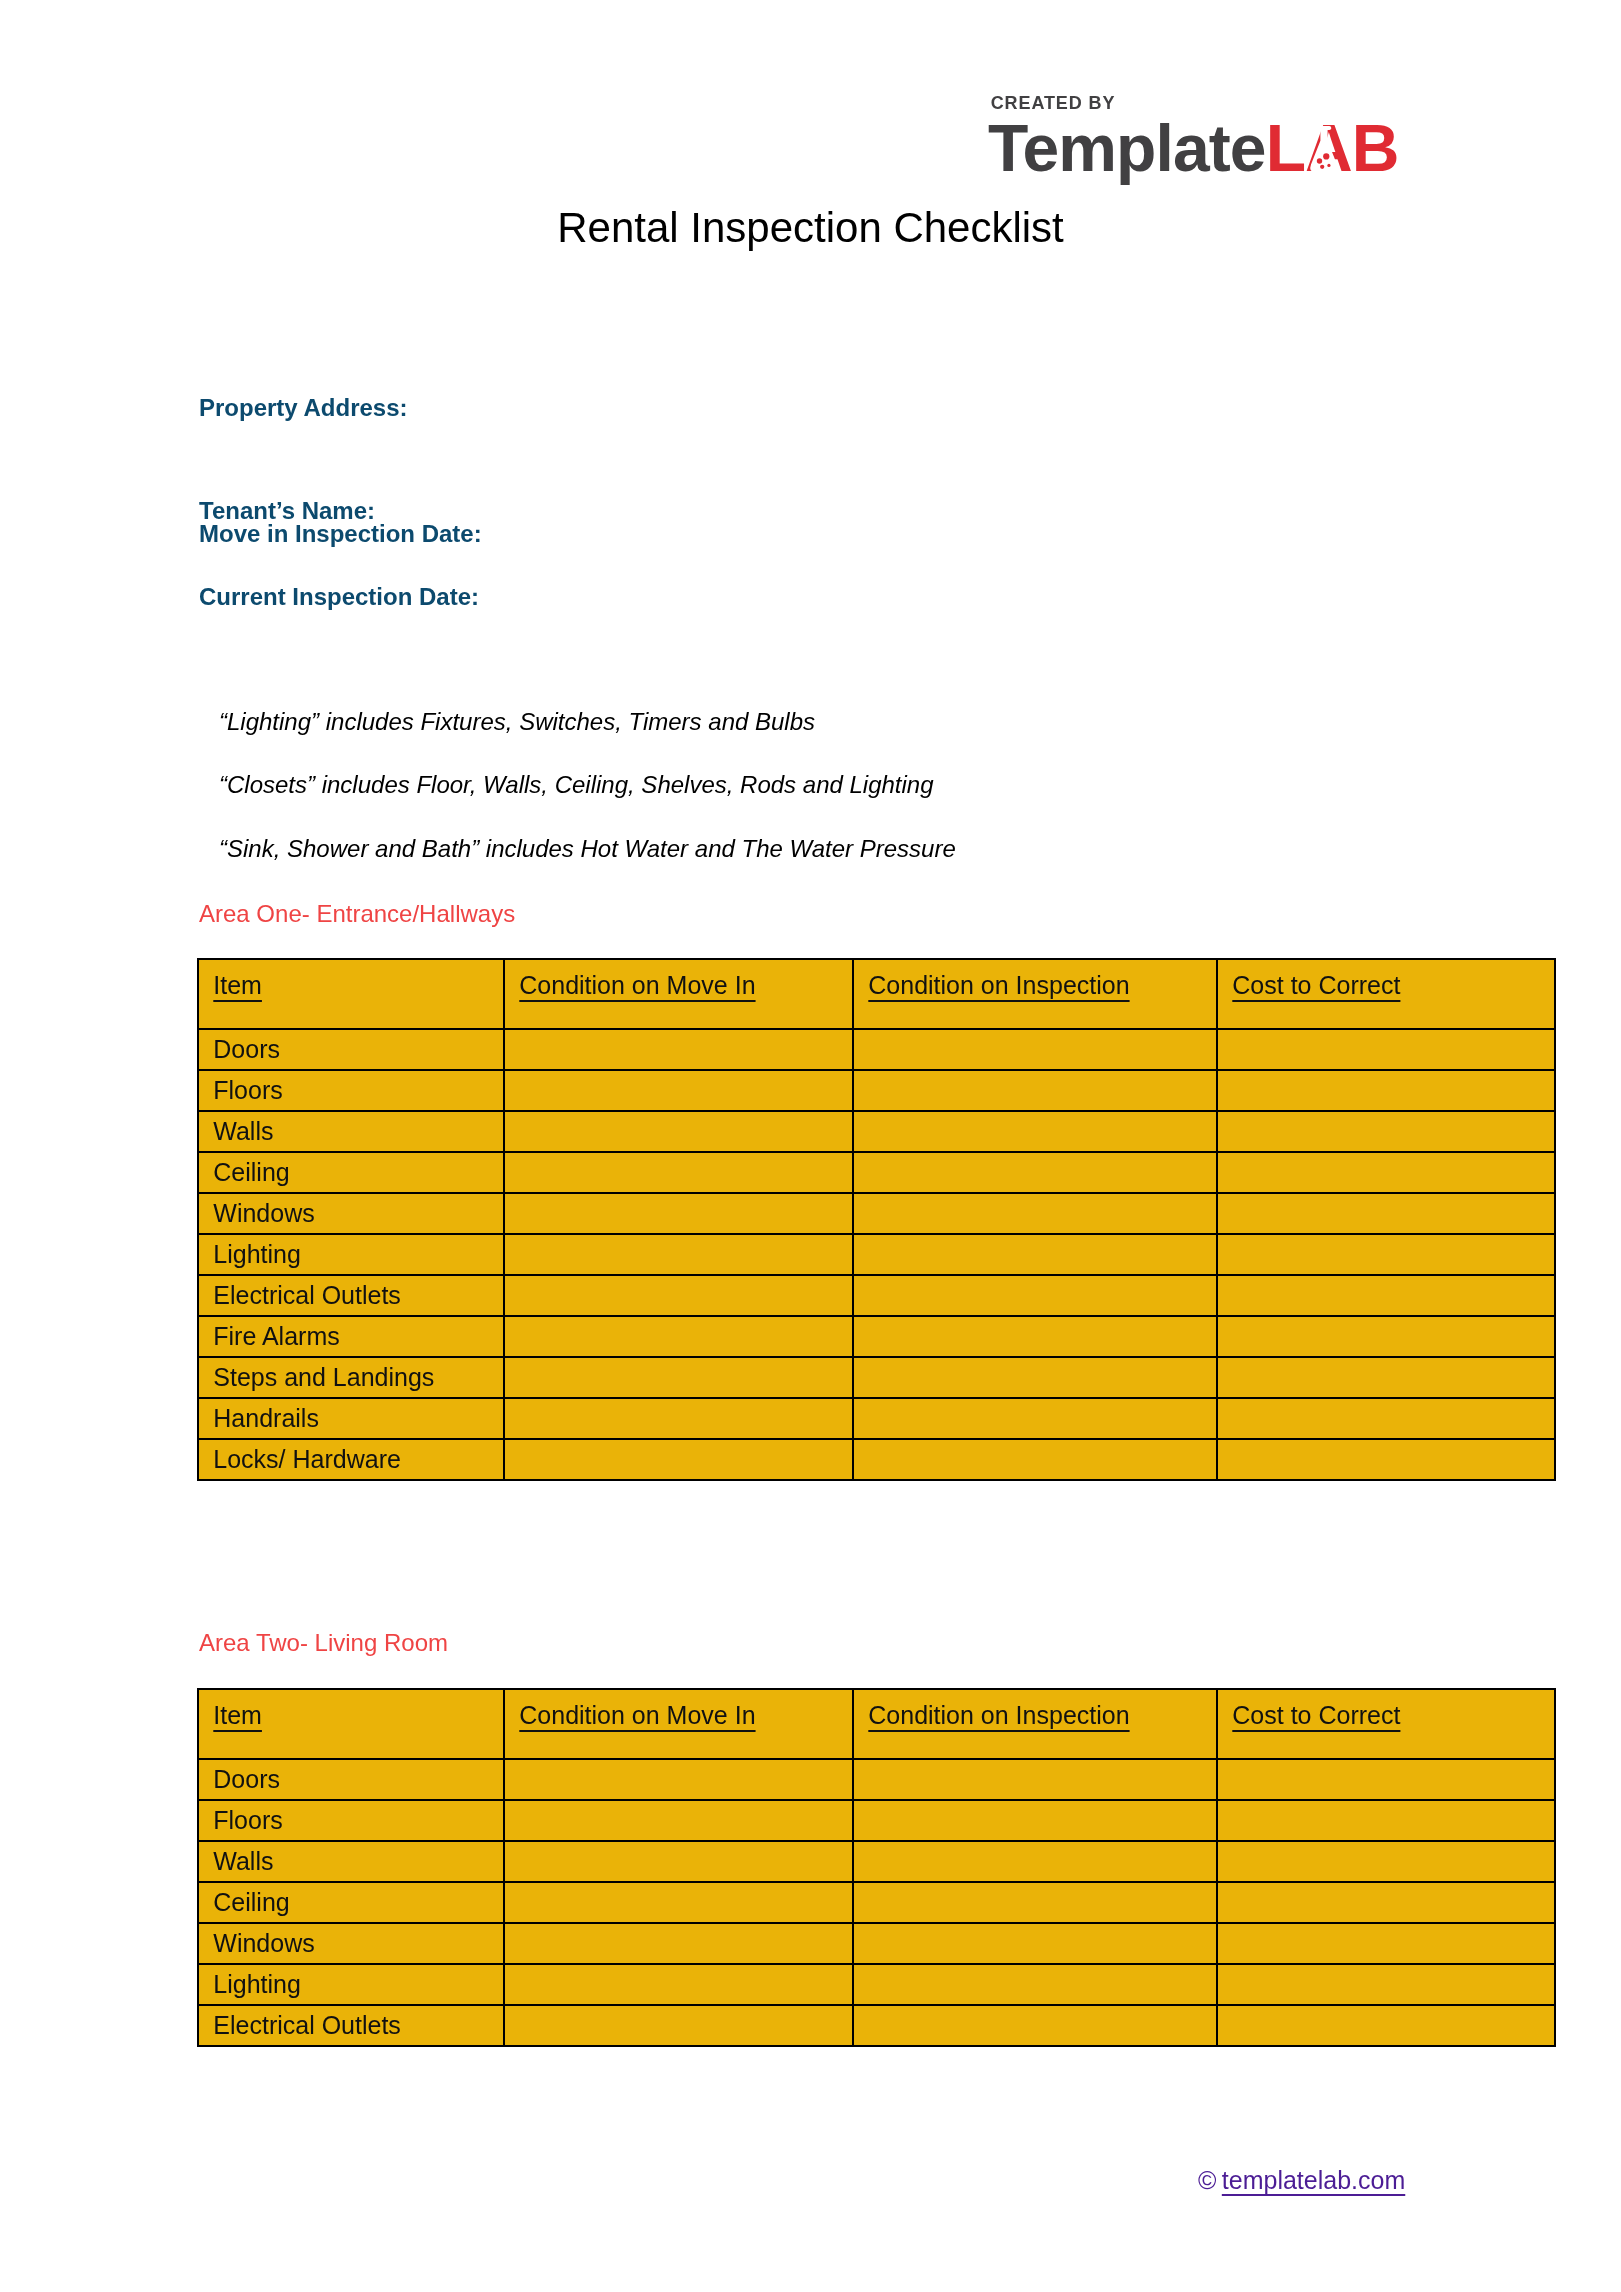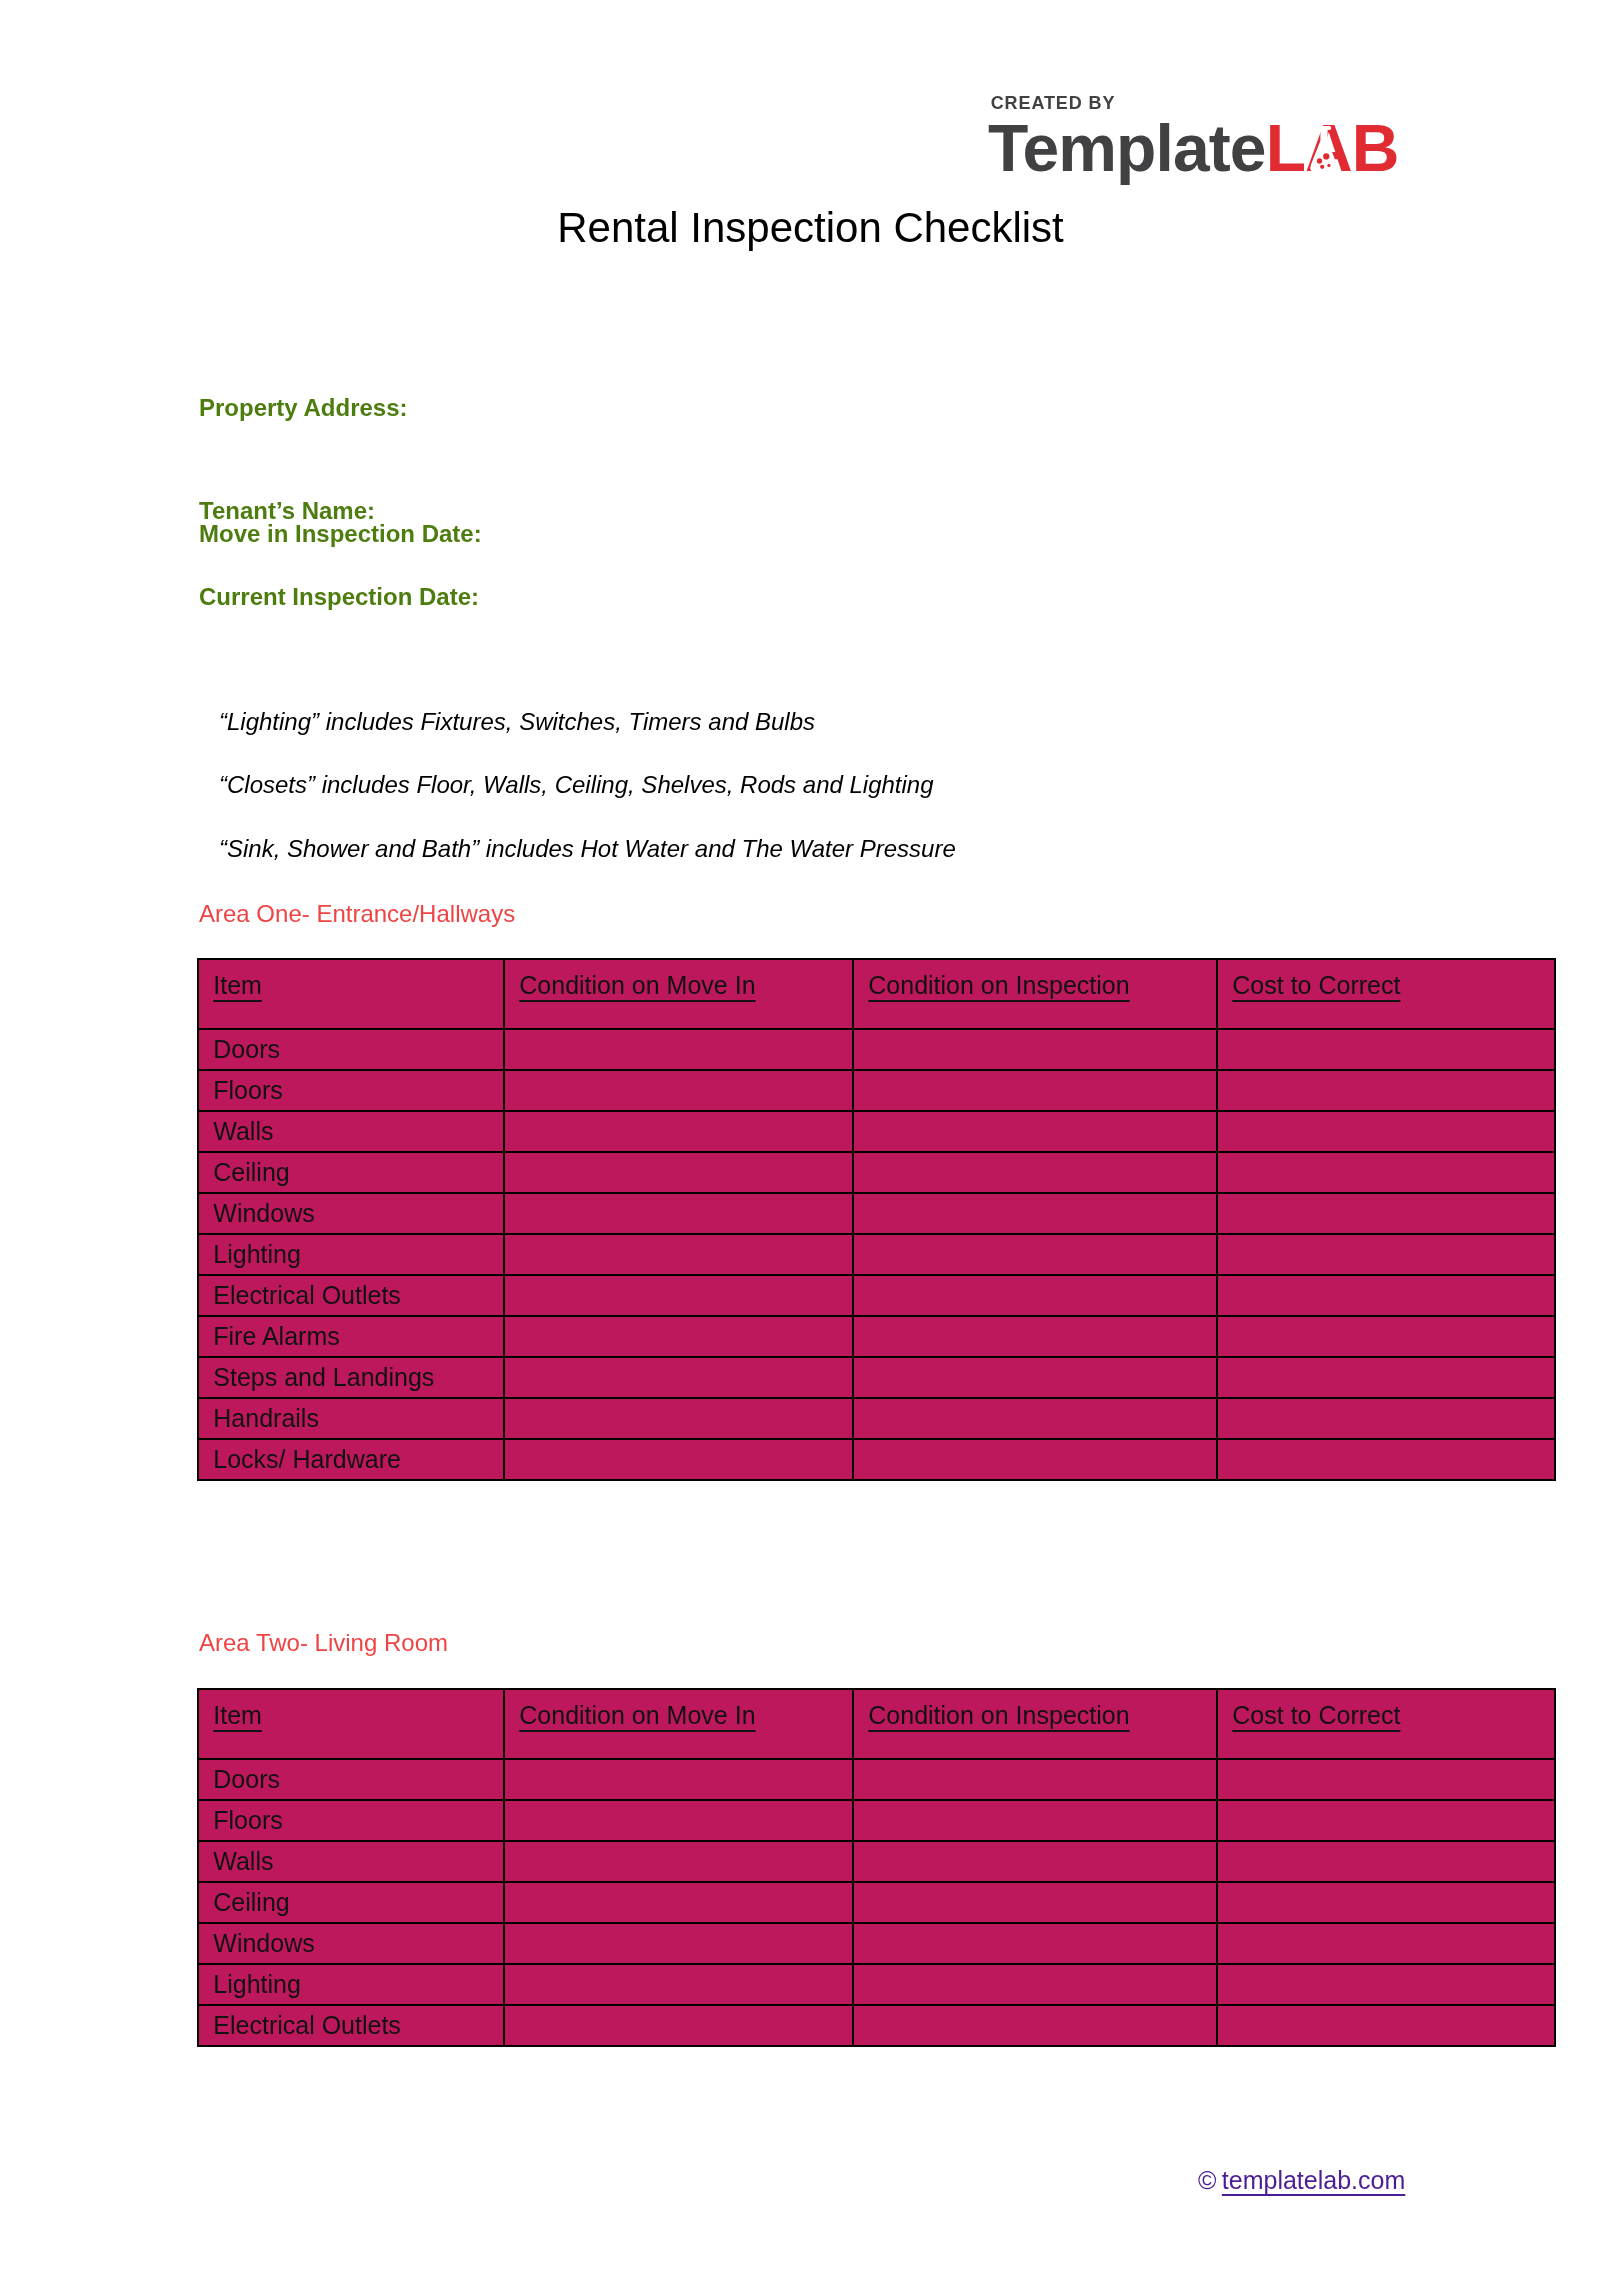--- a/index.html
+++ b/index.html
@@ -33,21 +33,21 @@
 
   
   .title {
     position: absolute; top: 204px; left: 0; width: 100%;
     text-align: center; font-size: 42px; font-weight: 400; color: #000;
   }
 
   
   .field-label {
     position: absolute; left: 199px;
-    font-size: 24px; font-weight: 700; color: #4d7c0f;
+    font-size: 24px; font-weight: 700; color: #0c4a6e;
   }
   .fl-0 { top: 394px; } .fl-1 { top: 457px; margin-top: 40px; } .fl-2 { top: 520px; } .fl-3 { top: 583px; }
 
   
   .note {
     position: absolute; left: 199px;
     font-size: 24px; font-style: italic; color: #000; margin-left: 20px;
   }
   .nt-0 { top: 708px; } .nt-1 { top: 771px; } .nt-2 { top: 835px; }
 
@@ -55,21 +55,21 @@
   .section-heading {
     position: absolute; left: 199px;
     font-size: 24px; font-weight: 400; color: #ef4444;
   }
   .sh-0 { top: 900px; } .sh-1 { top: 1629px; }
 
   
   .grid {
     position: absolute; left: 197px;
     width: 1357px; border-collapse: collapse; table-layout: fixed;
-    background: #be185d;
+    background: #eab308;
   }
   .grid-0 { top: 958px; } .grid-1 { top: 1688px; }
   .grid th, .grid td { border: 2.7px solid #000; }
   .grid th {
     height: 70px; text-align: left; vertical-align: top;
     font-weight: 400; font-size: 25px; padding: 10.7px 0 0 14.3px;
   }
   .hd {
     text-decoration: underline;
     text-underline-offset: 6.3px;

